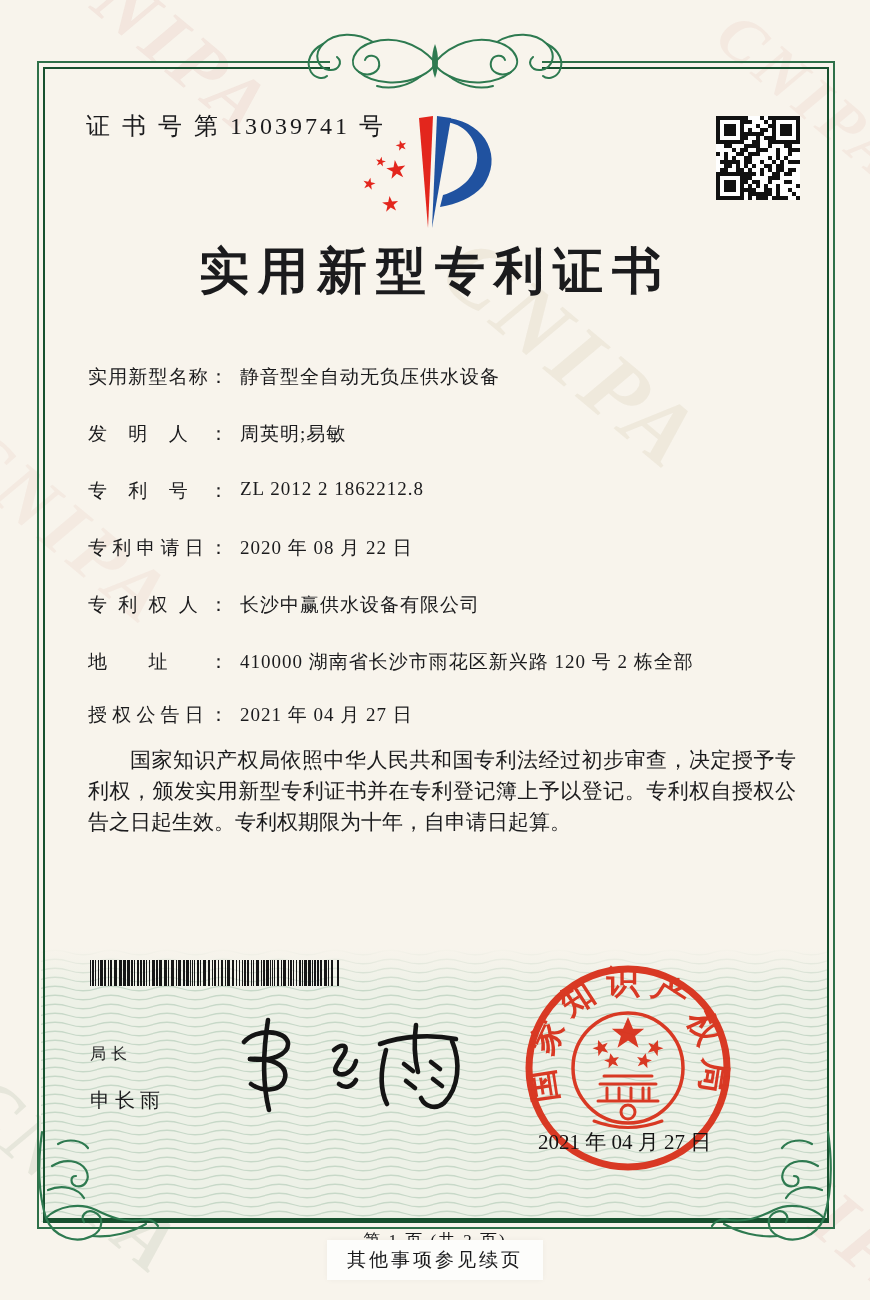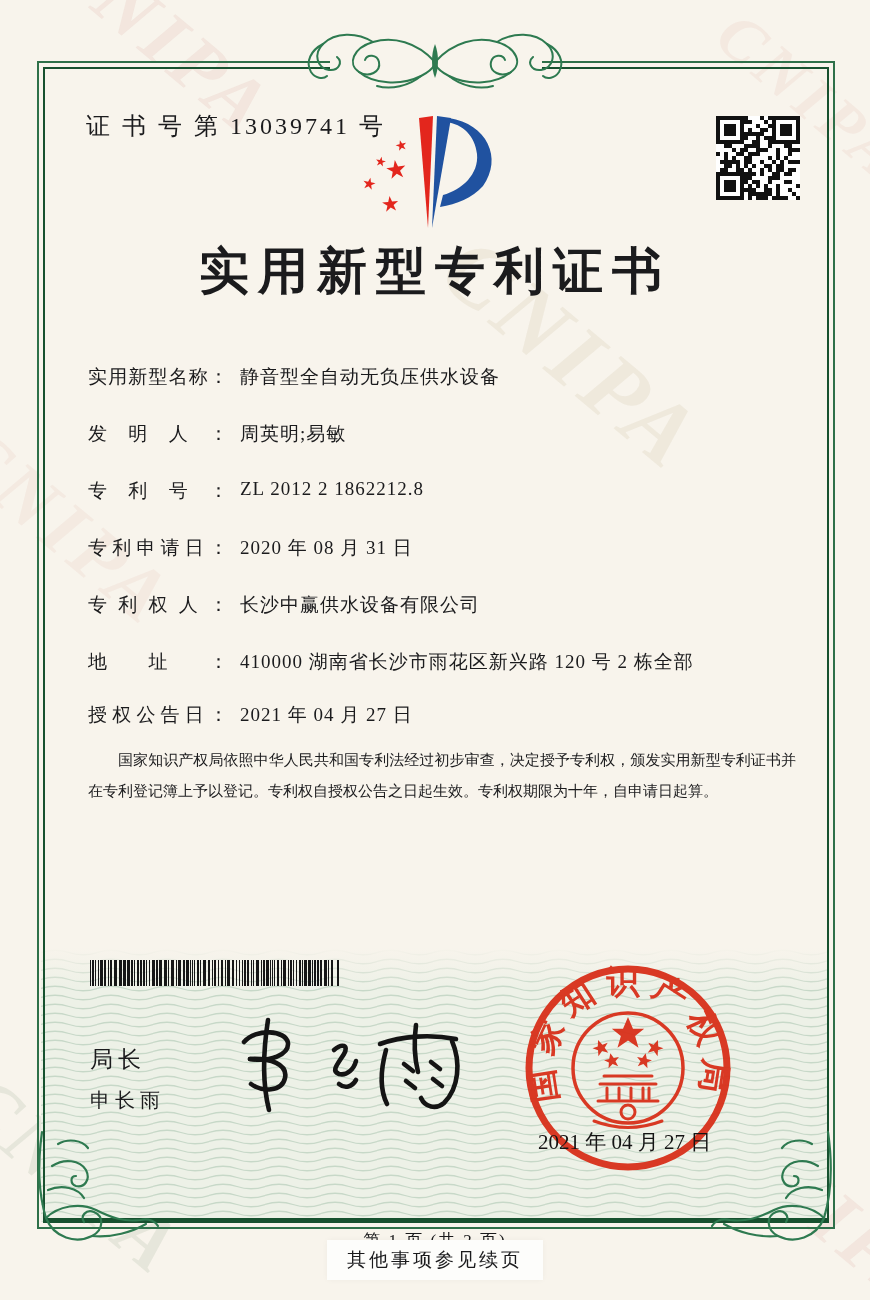--- a/index.html
+++ b/index.html
@@ -40,26 +40,26 @@
   .title{position:absolute;left:0;top:238px;width:870px;text-align:center;
     font-size:50px;font-weight:bold;letter-spacing:9px;z-index:2;}
 
   .row{position:absolute;left:88px;width:720px;height:30px;font-size:19px;z-index:2;white-space:nowrap;}
   .flabel{display:inline-block;width:140px;text-align:justify;text-align-last:justify;vertical-align:top;}
   .fvalue{margin-left:12px;letter-spacing:1px;}
   .grant{position:absolute;left:367px;top:0;}
   .r0{top:364px}.r1{top:421px}.r2{top:478px}.r3{top:535px}.r4{top:592px}.r5{top:649px}.r6{top:702px}
 
   .paras{position:absolute;left:88px;top:745px;width:708px;z-index:2;
-    font-size:15px;line-height:31px;text-align:justify;}
+    font-size:21px;line-height:31px;text-align:justify;}
   .paras p{margin:0 0 2px 0;text-indent:2em;}
 
   .barcode{position:absolute;left:90px;top:960px;z-index:2;}
 
-  .officer-title{position:absolute;left:90px;top:1044px;font-size:23px;letter-spacing:5px;z-index:2;}
+  .officer-title{position:absolute;left:90px;top:1044px;font-size:16px;letter-spacing:5px;z-index:2;}
   .officer-name{position:absolute;left:90px;top:1087px;font-size:20px;letter-spacing:5px;z-index:2;}
   .signature{position:absolute;left:228px;top:1012px;z-index:2;}
 
   .seal{position:absolute;left:500px;top:940px;z-index:2;opacity:.95;}
   .seal-date{position:absolute;left:538px;top:1128px;width:210px;font-size:21px;
     letter-spacing:0px;color:#141414;z-index:4;white-space:nowrap;}
 
   .page-info{position:absolute;left:0;top:1229px;width:870px;text-align:center;
     font-size:17px;letter-spacing:2px;z-index:2;font-family:Liberation Serif, serif;}
   .note{position:absolute;left:50%;top:1240px;transform:translateX(-50%);
@@ -316,21 +316,21 @@
 <div class="row r0">
   <span class="flabel">实用新型名称：</span><span class="fvalue">静音型全自动无负压供水设备</span>
 </div>
 <div class="row r1">
   <span class="flabel">发明人：</span><span class="fvalue">周英明;易敏</span>
 </div>
 <div class="row r2">
   <span class="flabel">专利号：</span><span class="fvalue">ZL 2012 2 1862212.8</span>
 </div>
 <div class="row r3">
-  <span class="flabel">专利申请日：</span><span class="fvalue">2020 年 08 月 31 日</span>
+  <span class="flabel">专利申请日：</span><span class="fvalue">2020 年 08 月 22 日</span>
 </div>
 <div class="row r4">
   <span class="flabel">专利权人：</span><span class="fvalue">长沙中赢供水设备有限公司</span>
 </div>
 <div class="row r5">
   <span class="flabel">地址：</span><span class="fvalue">410000 湖南省长沙市雨花区新兴路 120 号 2 栋全部</span>
 </div>
 <div class="row r6">
   <span class="flabel">授权公告日：</span><span class="fvalue">2021 年 04 月 27 日</span>
 </div>

